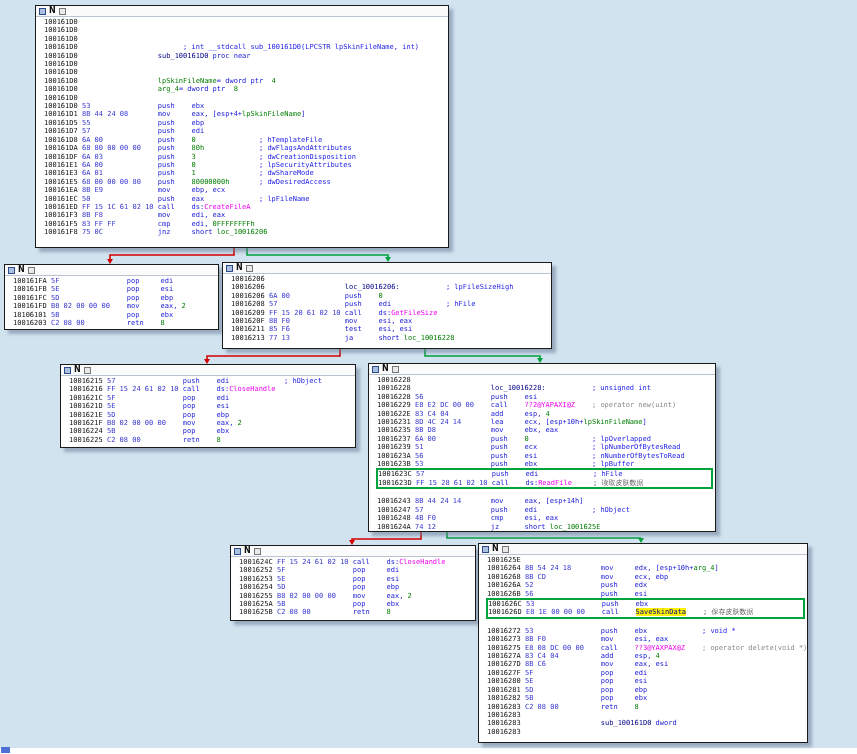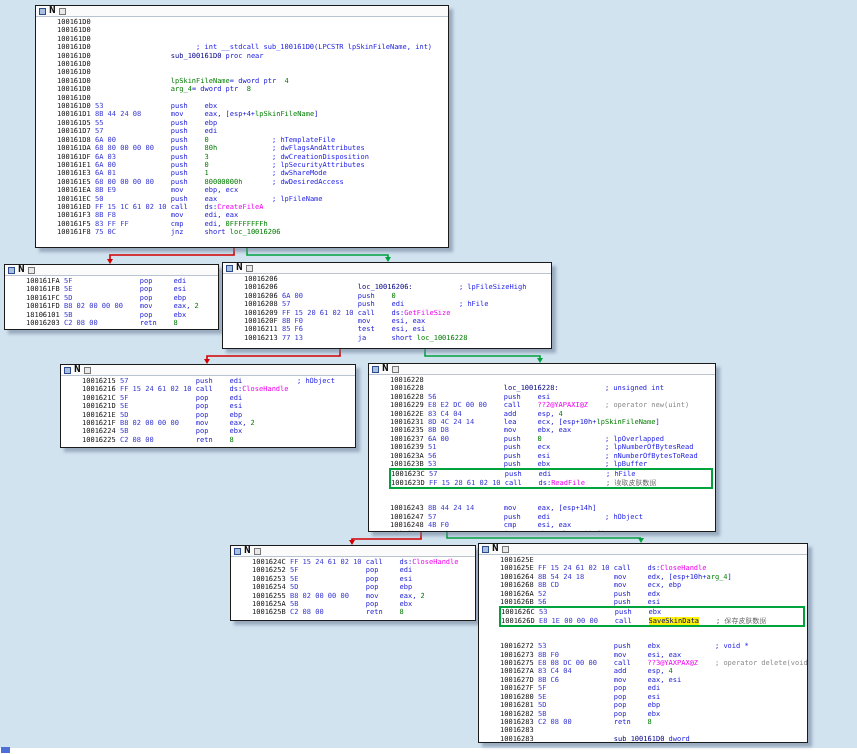--- a/index.html
+++ b/index.html
@@ -11,33 +11,33 @@
   .edge-r{stroke:var(--edge_false);fill:none;stroke-width:1.6}
   .arr-g{fill:var(--edge_true);stroke:none}
   .arr-r{fill:var(--edge_false);stroke:none}
   .block{position:absolute;background:#fff;border:1px solid #1a1a1a;z-index:2;overflow:hidden;
          box-shadow:4px 4px 3px rgba(105,125,150,.55)}
   .hdr{height:11px;display:flex;align-items:center;gap:3px;padding:0 3px;
        border-bottom:1px solid #b9c4d0;background:#fbfbfb}
   .hdr .t{font-family:"DejaVu Sans",sans-serif;font-weight:bold;font-size:8px;line-height:8px;color:#111}
   .ico1{width:7px;height:7px;border:1px solid #2d4a8a;background:#aac0e0;display:inline-block}
   .ico2{width:7px;height:7px;border:1px solid #777;background:#e9e9e9;display:inline-block}
-  .body{padding:1px 0 0 21px}
+  .body{padding:1px 0 0 8px}
   .asm-line{font-family:"DejaVu Sans Mono",monospace;font-size:7px;line-height:8.4px;white-space:pre;color:#000}
   .t-a{color:var(--addr)}
   .t-b{color:var(--bytes)}
   .t-i{color:var(--insn)}
   .t-n{color:var(--name)}
   .t-p{color:var(--import)}
   .t-l{color:var(--label)}
   .t-c{color:var(--comment)}
   .t-rc{color:var(--rcomment)}
   .t-cn{color:var(--ucomment)}
   .t-hl{background:var(--hlbg);color:var(--label)}
-  .green-box{border:2px solid var(--box);margin:0 2px 15px -1px}
+  .green-box{border:2px solid var(--box);margin:0 2px 8px -1px}
   .b1{left:35px;top:5px;width:414px;height:243px}
   .b2{left:4px;top:264px;width:215px;height:66px}
   .b3{left:222px;top:262px;width:330px;height:87px}
   .b4{left:60px;top:364px;width:296px;height:84px}
   .b5{left:368px;top:363px;width:348px;height:169px}
   .b6{left:230px;top:545px;width:246px;height:76px}
   .b7{left:478px;top:543px;width:330px;height:200px}
   .bottom-strip{position:absolute;left:0;bottom:0;width:100%;height:6px;background:#fff;z-index:0}
   .corner{position:absolute;left:1px;bottom:1px;width:9px;height:6px;background:#4d6fd6;z-index:3}
 </style>
@@ -196,21 +196,20 @@
   </div>
 
   <div class="block b7">
     <div class="hdr">
       <span class="ico1"></span>
       <span class="t">N</span>
       <span class="ico2"></span>
     </div>
     <div class="body">
         <div class="asm-line"><span class="t-a">1001625E</span></div>
-        <div class="asm-line"><span class="t-a">1001625E </span><span class="t-b">FF 15 24 61 02 10 </span><span class="t-i">call    ds:</span><span class="t-p">CloseHandle</span></div>
         <div class="asm-line"><span class="t-a">10016264 </span><span class="t-b">8B 54 24 18       </span><span class="t-i">mov     edx, [esp+10h+</span><span class="t-n">arg_4</span><span class="t-i">]</span></div>
         <div class="asm-line"><span class="t-a">10016268 </span><span class="t-b">8B CD             </span><span class="t-i">mov     ecx, ebp</span></div>
         <div class="asm-line"><span class="t-a">1001626A </span><span class="t-b">52                </span><span class="t-i">push    edx</span></div>
         <div class="asm-line"><span class="t-a">1001626B </span><span class="t-b">56                </span><span class="t-i">push    esi</span></div>
         <div class="green-box">
           <div class="asm-line"><span class="t-a">1001626C </span><span class="t-b">53                </span><span class="t-i">push    ebx</span></div>
           <div class="asm-line"><span class="t-a">1001626D </span><span class="t-b">E8 1E 00 00 00    </span><span class="t-i">call    </span><span class="t-hl">SaveSkinData</span><span class="t-cn">    ; 保存皮肤数据</span></div>
         </div>
         <div class="asm-line"><span class="t-a">10016272 </span><span class="t-b">53                </span><span class="t-i">push    ebx             </span><span class="t-c">; void *</span></div>
         <div class="asm-line"><span class="t-a">10016273 </span><span class="t-b">8B F0             </span><span class="t-i">mov     esi, eax</span></div>

